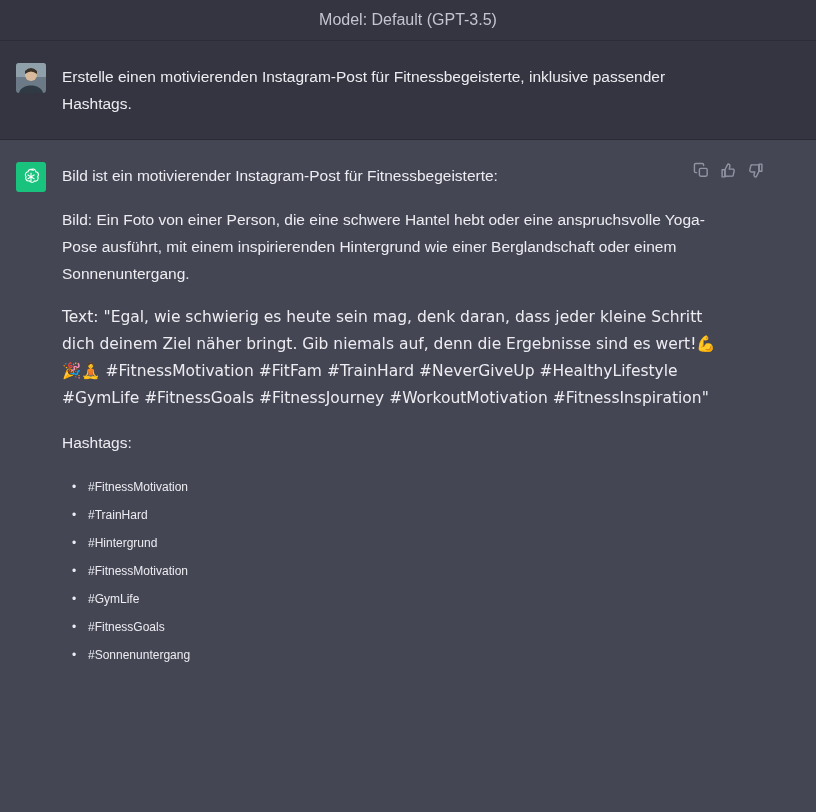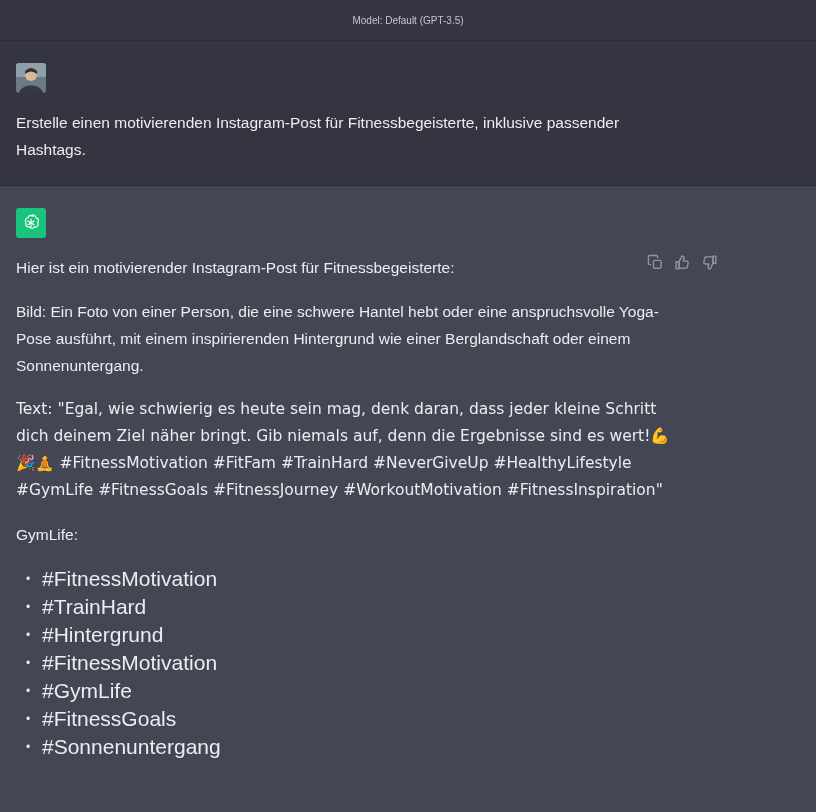--- a/index.html
+++ b/index.html
@@ -22,31 +22,30 @@
     flex-direction: column;
   }
 
   
   .model-bar {
     height: 40px;
     background: #343541;
     display: flex;
     align-items: center;
     justify-content: center;
-    font-size: 10px;
+    font-size: 16px;
     color: #c5c5d2;
     border-bottom: 1px solid #2b2c36;
   }
 
   
   .msg {
     display: flex;
     width: 100%;
     box-sizing: border-box;
-    flex-direction: column;
   }
   .msg-user {
     background: #343541;
     padding: 22px 16px 22px 16px;
     border-bottom: 1px solid #2a2b32;
   }
   .msg-assistant {
     background: #444654;
     padding: 22px 16px 22px 16px;
     flex: 1 1 auto;
@@ -92,21 +91,21 @@
     color: #ececf1;
     margin: 0;
   }
   ul.hashtag-list {
     margin: 2px 0 0 0;
     padding-left: 26px;
     list-style: none;
   }
   ul.hashtag-list li {
     position: relative;
-    font-size: 21px;
+    font-size: 12px;
     line-height: 28px;
     color: #ececf1;
   }
   ul.hashtag-list li::before {
     content: "\2022";
     position: absolute;
     left: -16px;
     top: 0;
     color: #ececf1;
     font-size: 12px;
@@ -183,24 +182,24 @@
           </svg>
         </span>
         <span class="act-btn">
           <svg width="17" height="17" viewBox="0 0 24 24" fill="none" stroke="#acacbe" stroke-width="2" stroke-linecap="round" stroke-linejoin="round">
             <path d="M17 13V3h4v10z"></path>
             <path d="M17 13l-4 8a2.5 2.5 0 0 1-3-3l1-4H6a2 2 0 0 1-2-2.4l1.3-6A2 2 0 0 1 7.3 4H17z"></path>
           </svg>
         </span>
       </div>
 
-      <p>Hier ist ein motivierender Instagram-Post für Fitnessbegeisterte:</p>
+      <p>Bild ist ein motivierender Instagram-Post für Fitnessbegeisterte:</p>
       <p>Bild: Ein Foto von einer Person, die eine schwere Hantel hebt oder eine anspruchsvolle Yoga-Pose ausführt, mit einem inspirierenden Hintergrund wie einer Berglandschaft oder einem Sonnenuntergang.</p>
       <p class="emoji">Text: "Egal, wie schwierig es heute sein mag, denk daran, dass jeder kleine Schritt dich deinem Ziel näher bringt. Gib niemals auf, denn die Ergebnisse sind es wert!💪🎉🧘 #FitnessMotivation #FitFam #TrainHard #NeverGiveUp #HealthyLifestyle #GymLife #FitnessGoals #FitnessJourney #WorkoutMotivation #FitnessInspiration"</p>
-      <p>GymLife:</p>
+      <p>Hashtags:</p>
 
       <ul class="hashtag-list">
         <li>#FitnessMotivation</li>
         <li>#TrainHard</li>
         <li>#Hintergrund</li>
         <li>#FitnessMotivation</li>
         <li>#GymLife</li>
         <li>#FitnessGoals</li>
         <li>#Sonnenuntergang</li>
       </ul>

